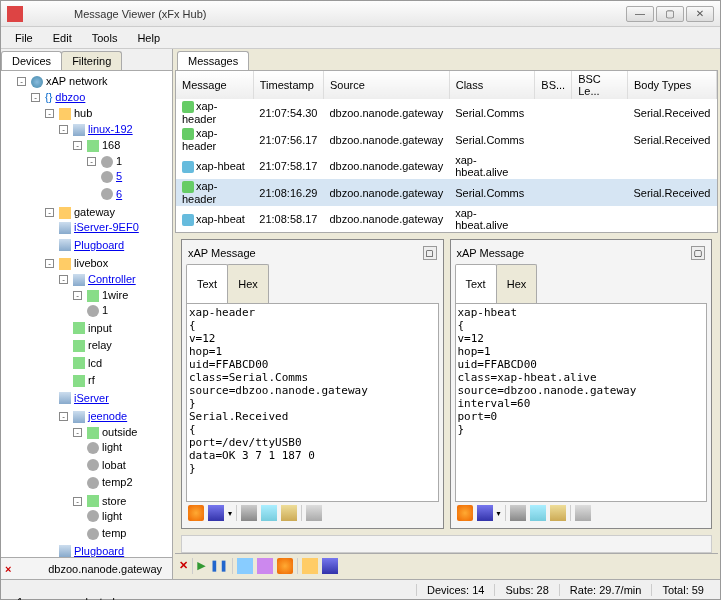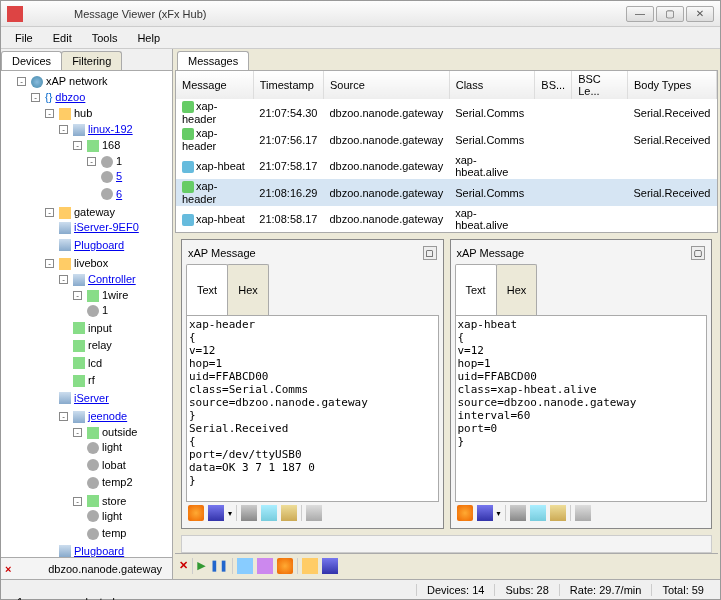--- a/index.html
+++ b/index.html
@@ -40,21 +40,21 @@
 .msgtable td { padding: 1px 6px; }
 .msgtable tr.sel { background: #d6e5f3; }
 .msgtable .mico { width:12px; height:12px; display:inline-block; background:#6c6; border-radius:2px; margin-right:2px; vertical-align:middle;}
 .msgtable .mico.blue { background:#6bd;}
 .msgrow { display:flex; gap:6px; padding:6px; flex:1; overflow:hidden;}
 .msgbox { flex:1; border: 1px solid #888; background:#f4f4f4; display:flex; flex-direction:column; padding:4px;}
 .msgbox-hdr { display:flex; align-items:center; padding:2px 2px 4px 2px;}
 .msgbox-hdr .t { flex:1; font-weight:normal; }
 .msgbox-hdr .clx { width:14px; height:14px; border:1px solid #999; background:#eee; display:flex; align-items:center; justify-content:center; font-size:9px;}
 .msgbox .th { display:flex; }
-.msgbox .th span { padding:19px 10px; border:1px solid #aaa; border-bottom:none; background:#fff; border-radius:2px 2px 0 0; margin-right:-1px;}
+.msgbox .th span { padding:13px 10px; border:1px solid #aaa; border-bottom:none; background:#fff; border-radius:2px 2px 0 0; margin-right:-1px;}
 .msgbox .th span.inactive { background:#ece9d8;}
 .msgbox textarea { flex:1; border:1px solid #aaa; font-family:monospace; font-size:11px; resize:none; overflow:auto; padding:2px; white-space:pre;}
 .msgbox .tb { height:22px; display:flex; align-items:center; gap:4px; padding:2px;}
 .tbico { width:16px; height:16px; display:inline-block; }
 .sep { width:1px; height:16px; background:#ccc;}
 .rss{background:radial-gradient(#fa3,#e60);border-radius:2px;}
 .save{background:linear-gradient(#77e,#33a);}
 .cut{background:linear-gradient(#ccc,#888);}
 .copy{background:linear-gradient(#aef,#7cd);}
 .paste{background:linear-gradient(#ed9,#ca5);}

